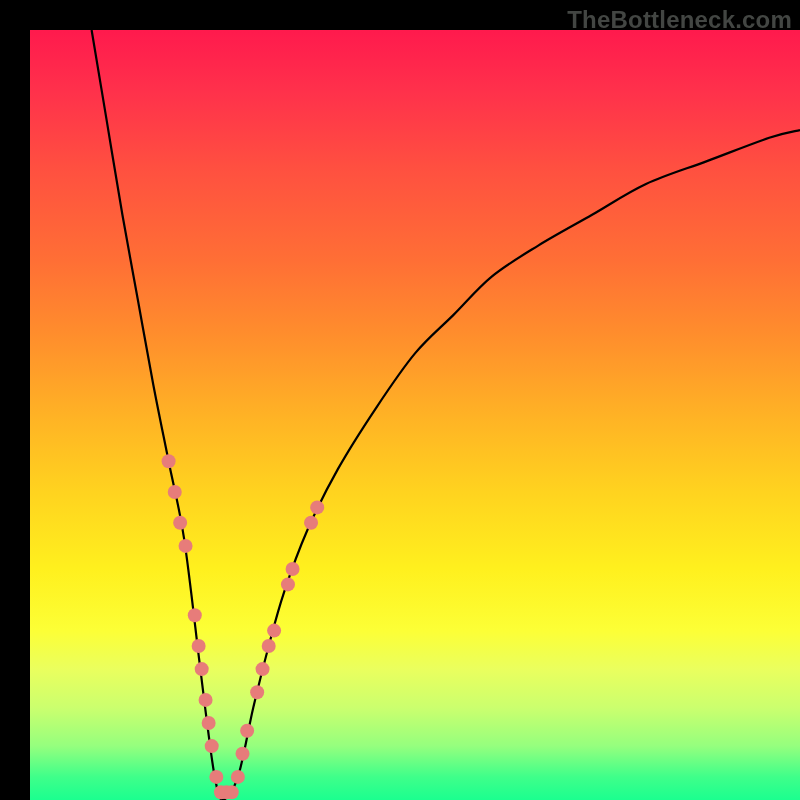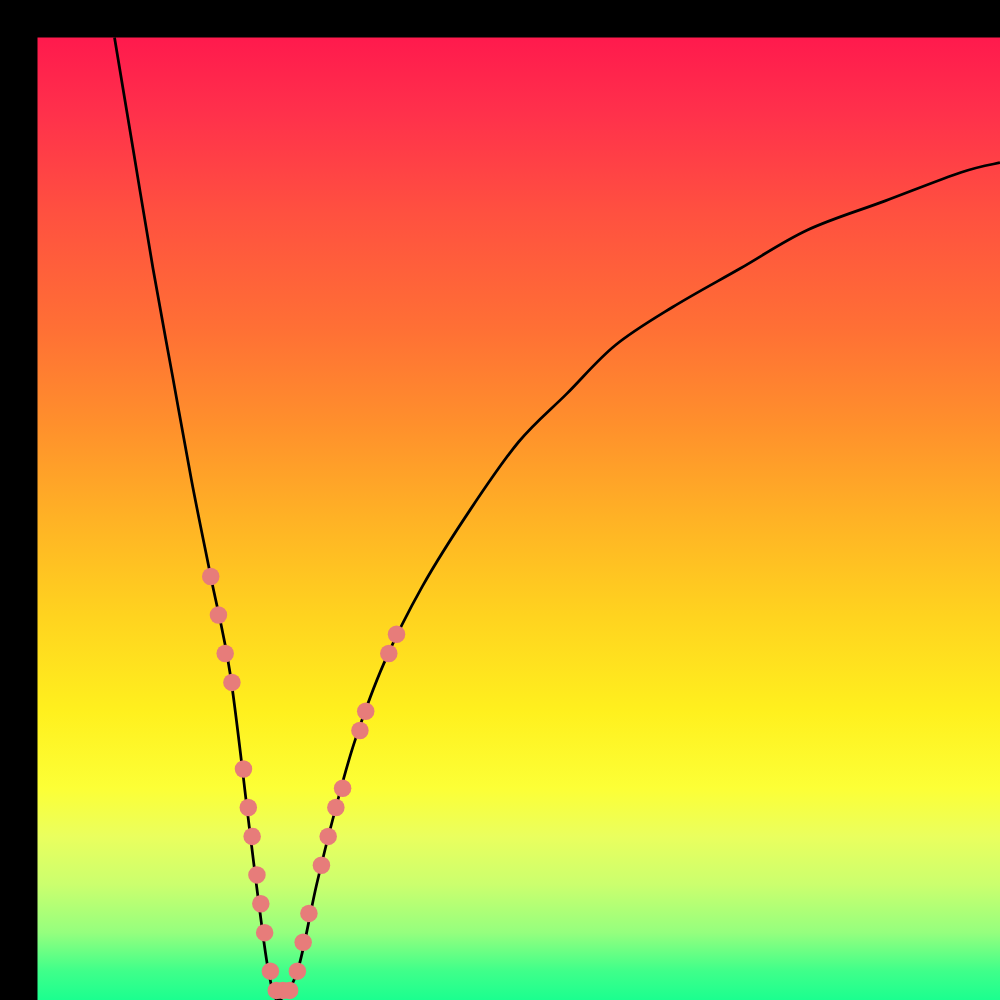--- a/index.html
+++ b/index.html
@@ -66,20 +66,21 @@
   }
   .marker {
     fill: #e77c7a;
   }
 </style>
 </head>
 <body>
 
 <div class="frame">
   <div class="plot-area"></div>
+  <div class="watermark">TheBottleneck.com</div>
   <svg class="overlay" viewBox="0 0 770 770" preserveAspectRatio="none">
     <path id="curve-path" class="curve" d="M 61.6 0 C 64.16666666666667 15.399999999999997, 71.86666666666667 61.59999999999998, 77 92.39999999999998 C 82.13333333333333 123.19999999999997, 87.26666666666665 155.28333333333327, 92.39999999999999 184.79999999999995 C 97.53333333333333 214.31666666666663, 102.66666666666667 241.26666666666665, 107.80000000000001 269.5 C 112.93333333333335 297.73333333333335, 118.06666666666668 327.25, 123.2 354.2 C 128.33333333333334 381.15, 133.46666666666667 405.5333333333333, 138.6 431.2 C 143.73333333333332 456.8666666666667, 148.86666666666667 474.8333333333333, 154 508.2 C 159.13333333333333 541.5666666666666, 165.55 600.6, 169.4 631.4 C 173.25 662.1999999999999, 174.53333333333333 673.75, 177.1 693 C 179.66666666666666 712.25, 182.23333333333332 734.0666666666666, 184.79999999999998 746.9 C 187.36666666666665 759.7333333333333, 188.65 770, 192.5 770 C 196.35 770, 202.76666666666668 762.3, 207.9 746.9 C 213.03333333333333 731.5, 218.16666666666666 699.4166666666667, 223.29999999999998 677.6 C 228.4333333333333 655.7833333333333, 233.56666666666666 635.25, 238.7 616 C 243.83333333333331 596.75, 247.68333333333337 581.35, 254.10000000000002 562.1 C 260.5166666666667 542.85, 268.21666666666664 521.0333333333333, 277.2 500.5 C 286.18333333333334 479.96666666666664, 296.45 459.4333333333333, 308 438.9 C 319.55 418.3666666666667, 333.6666666666667 396.55, 346.5 377.3 C 359.3333333333333 358.05, 372.16666666666663 338.80000000000007, 385 323.40000000000003 C 397.83333333333337 308, 410.66666666666674 297.73333333333335, 423.50000000000006 284.9 C 436.33333333333337 272.0666666666666, 447.8833333333333 257.95, 462 246.39999999999998 C 476.1166666666667 234.85, 491.5166666666667 225.8666666666667, 508.20000000000005 215.60000000000002 C 524.8833333333334 205.33333333333334, 544.1333333333333 195.06666666666663, 562.1 184.79999999999995 C 580.0666666666667 174.53333333333327, 596.75 162.98333333333332, 616 154 C 635.25 145.01666666666668, 657.0666666666667 138.6, 677.6 130.89999999999998 C 698.1333333333333 123.19999999999997, 723.8 112.93333333333328, 739.1999999999999 107.79999999999995 C 754.5999999999999 102.66666666666663, 764.8666666666667 101.38333333333334, 770 100.10000000000002"></path>
     <g id="marker-layer">
         <circle cx="138.6" cy="431.2" r="7" class="marker"></circle>
         <circle cx="144.76" cy="462" r="7" class="marker"></circle>
         <circle cx="150.15" cy="492.8" r="7" class="marker"></circle>
         <circle cx="155.54" cy="515.9" r="7" class="marker"></circle>
         <circle cx="164.78" cy="585.2" r="7" class="marker"></circle>
         <circle cx="168.62999999999997" cy="616" r="7" class="marker"></circle>
         <circle cx="171.71" cy="639.1" r="7" class="marker"></circle>

